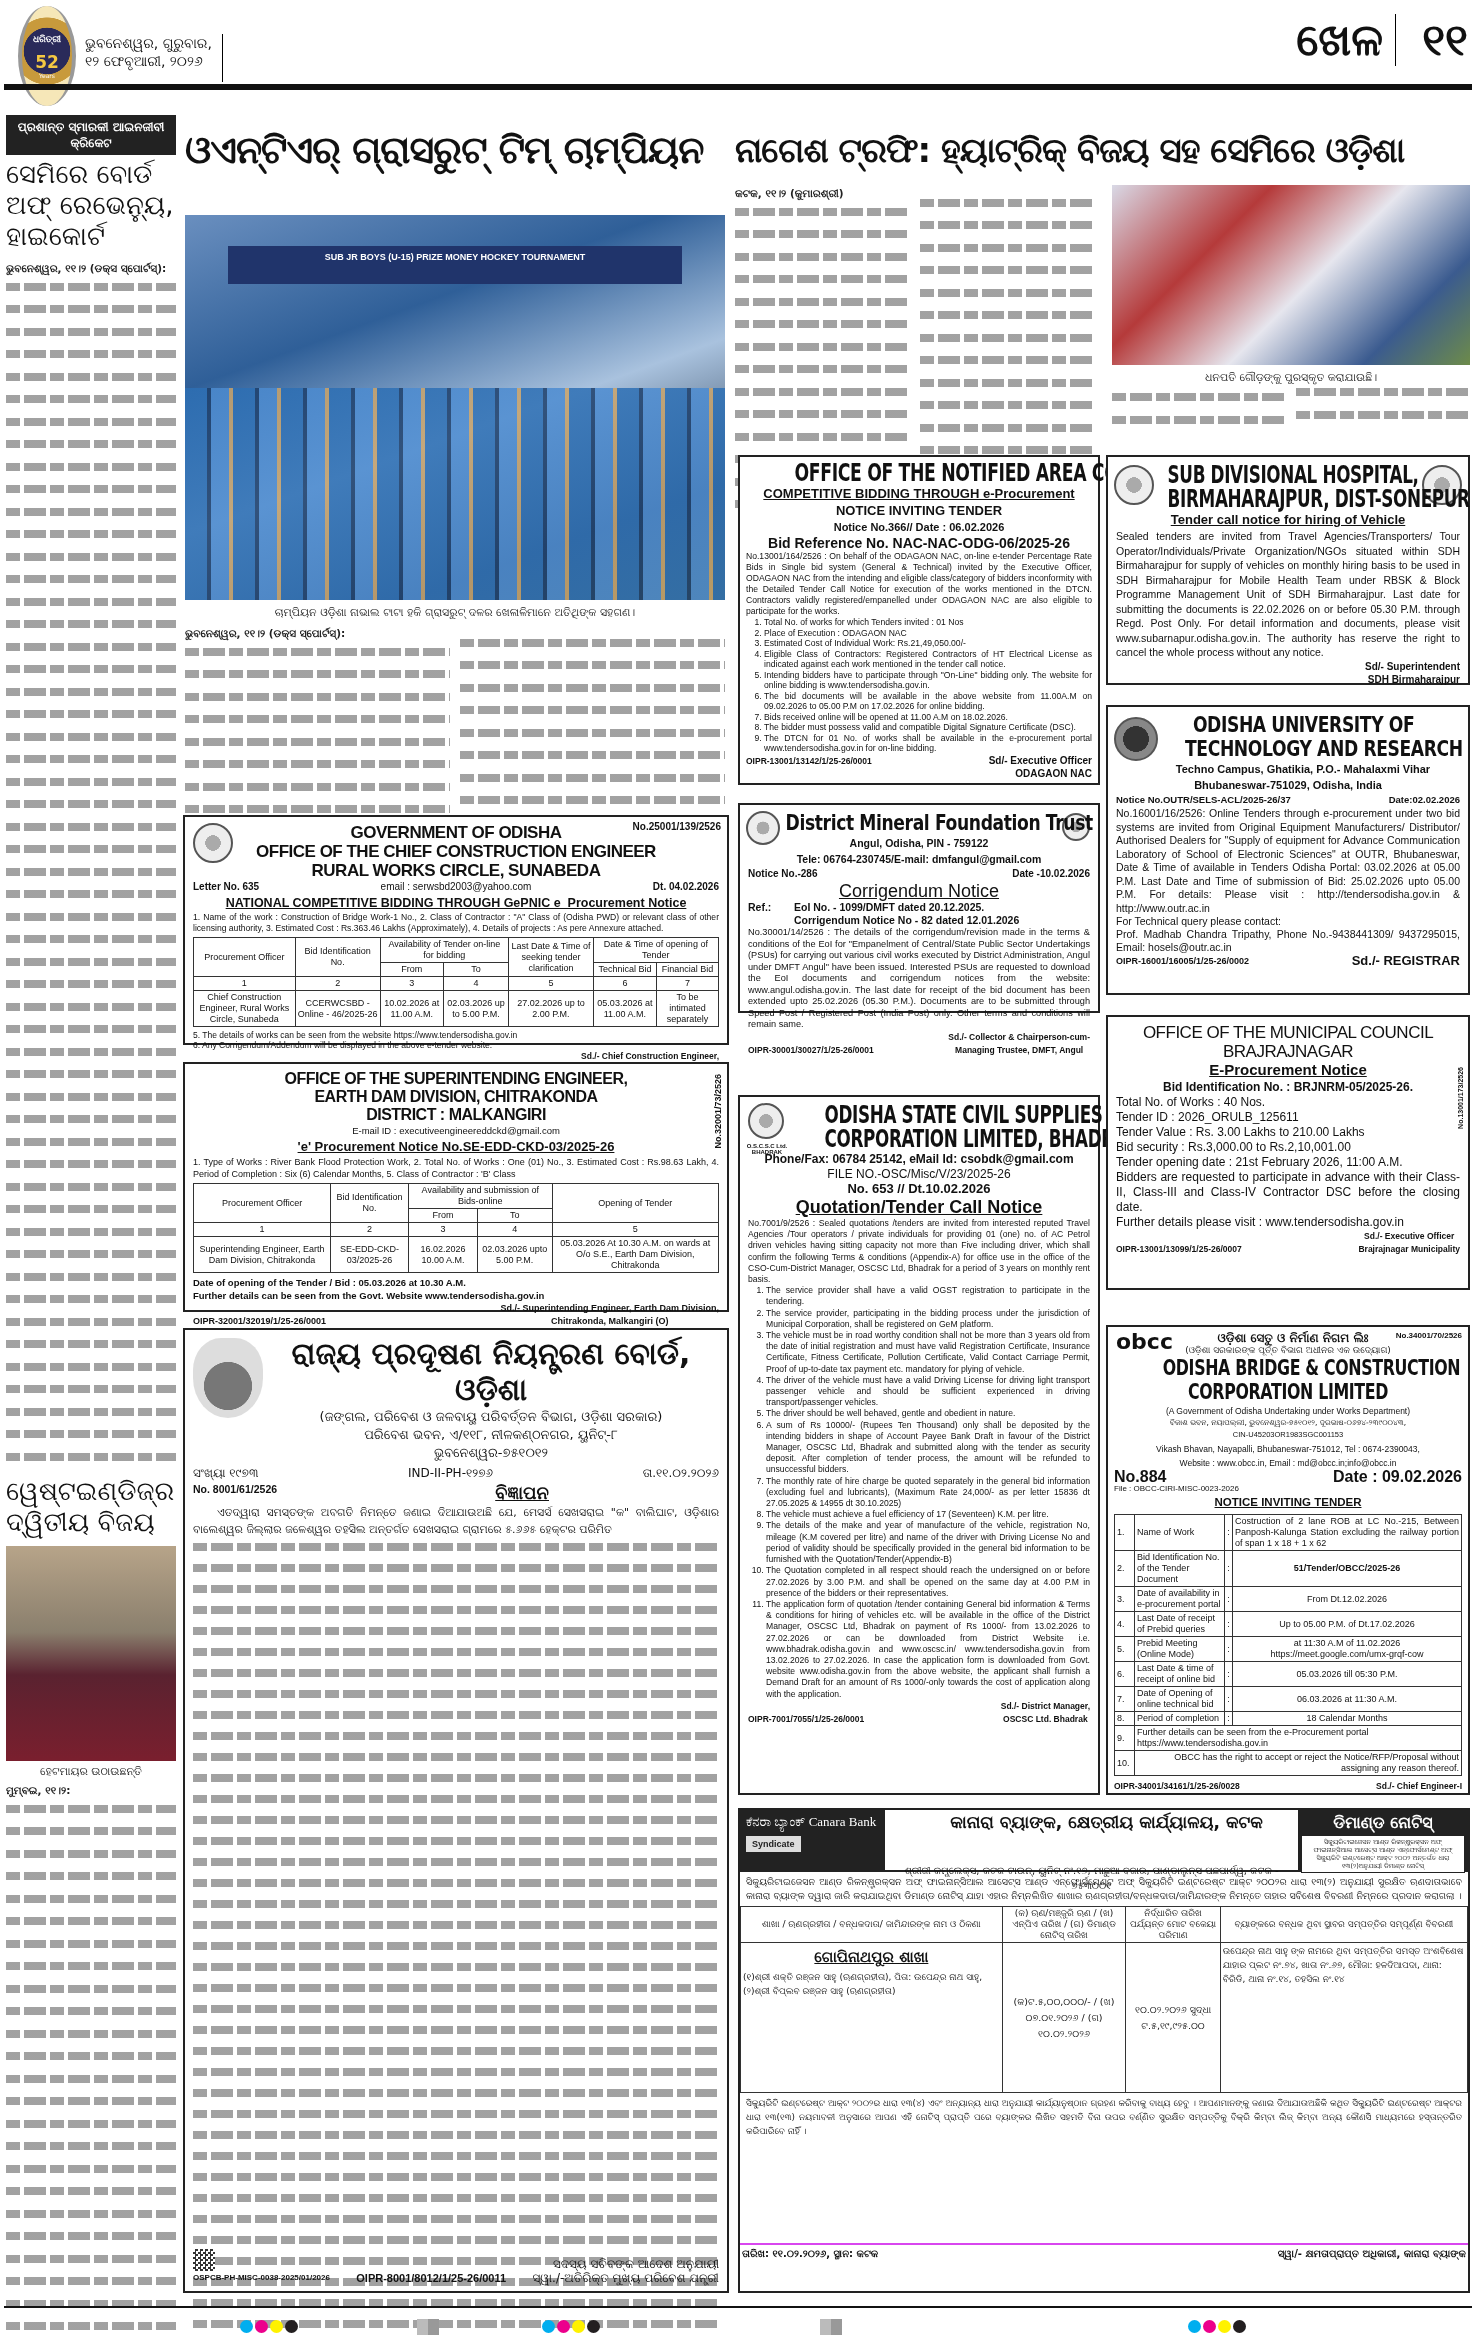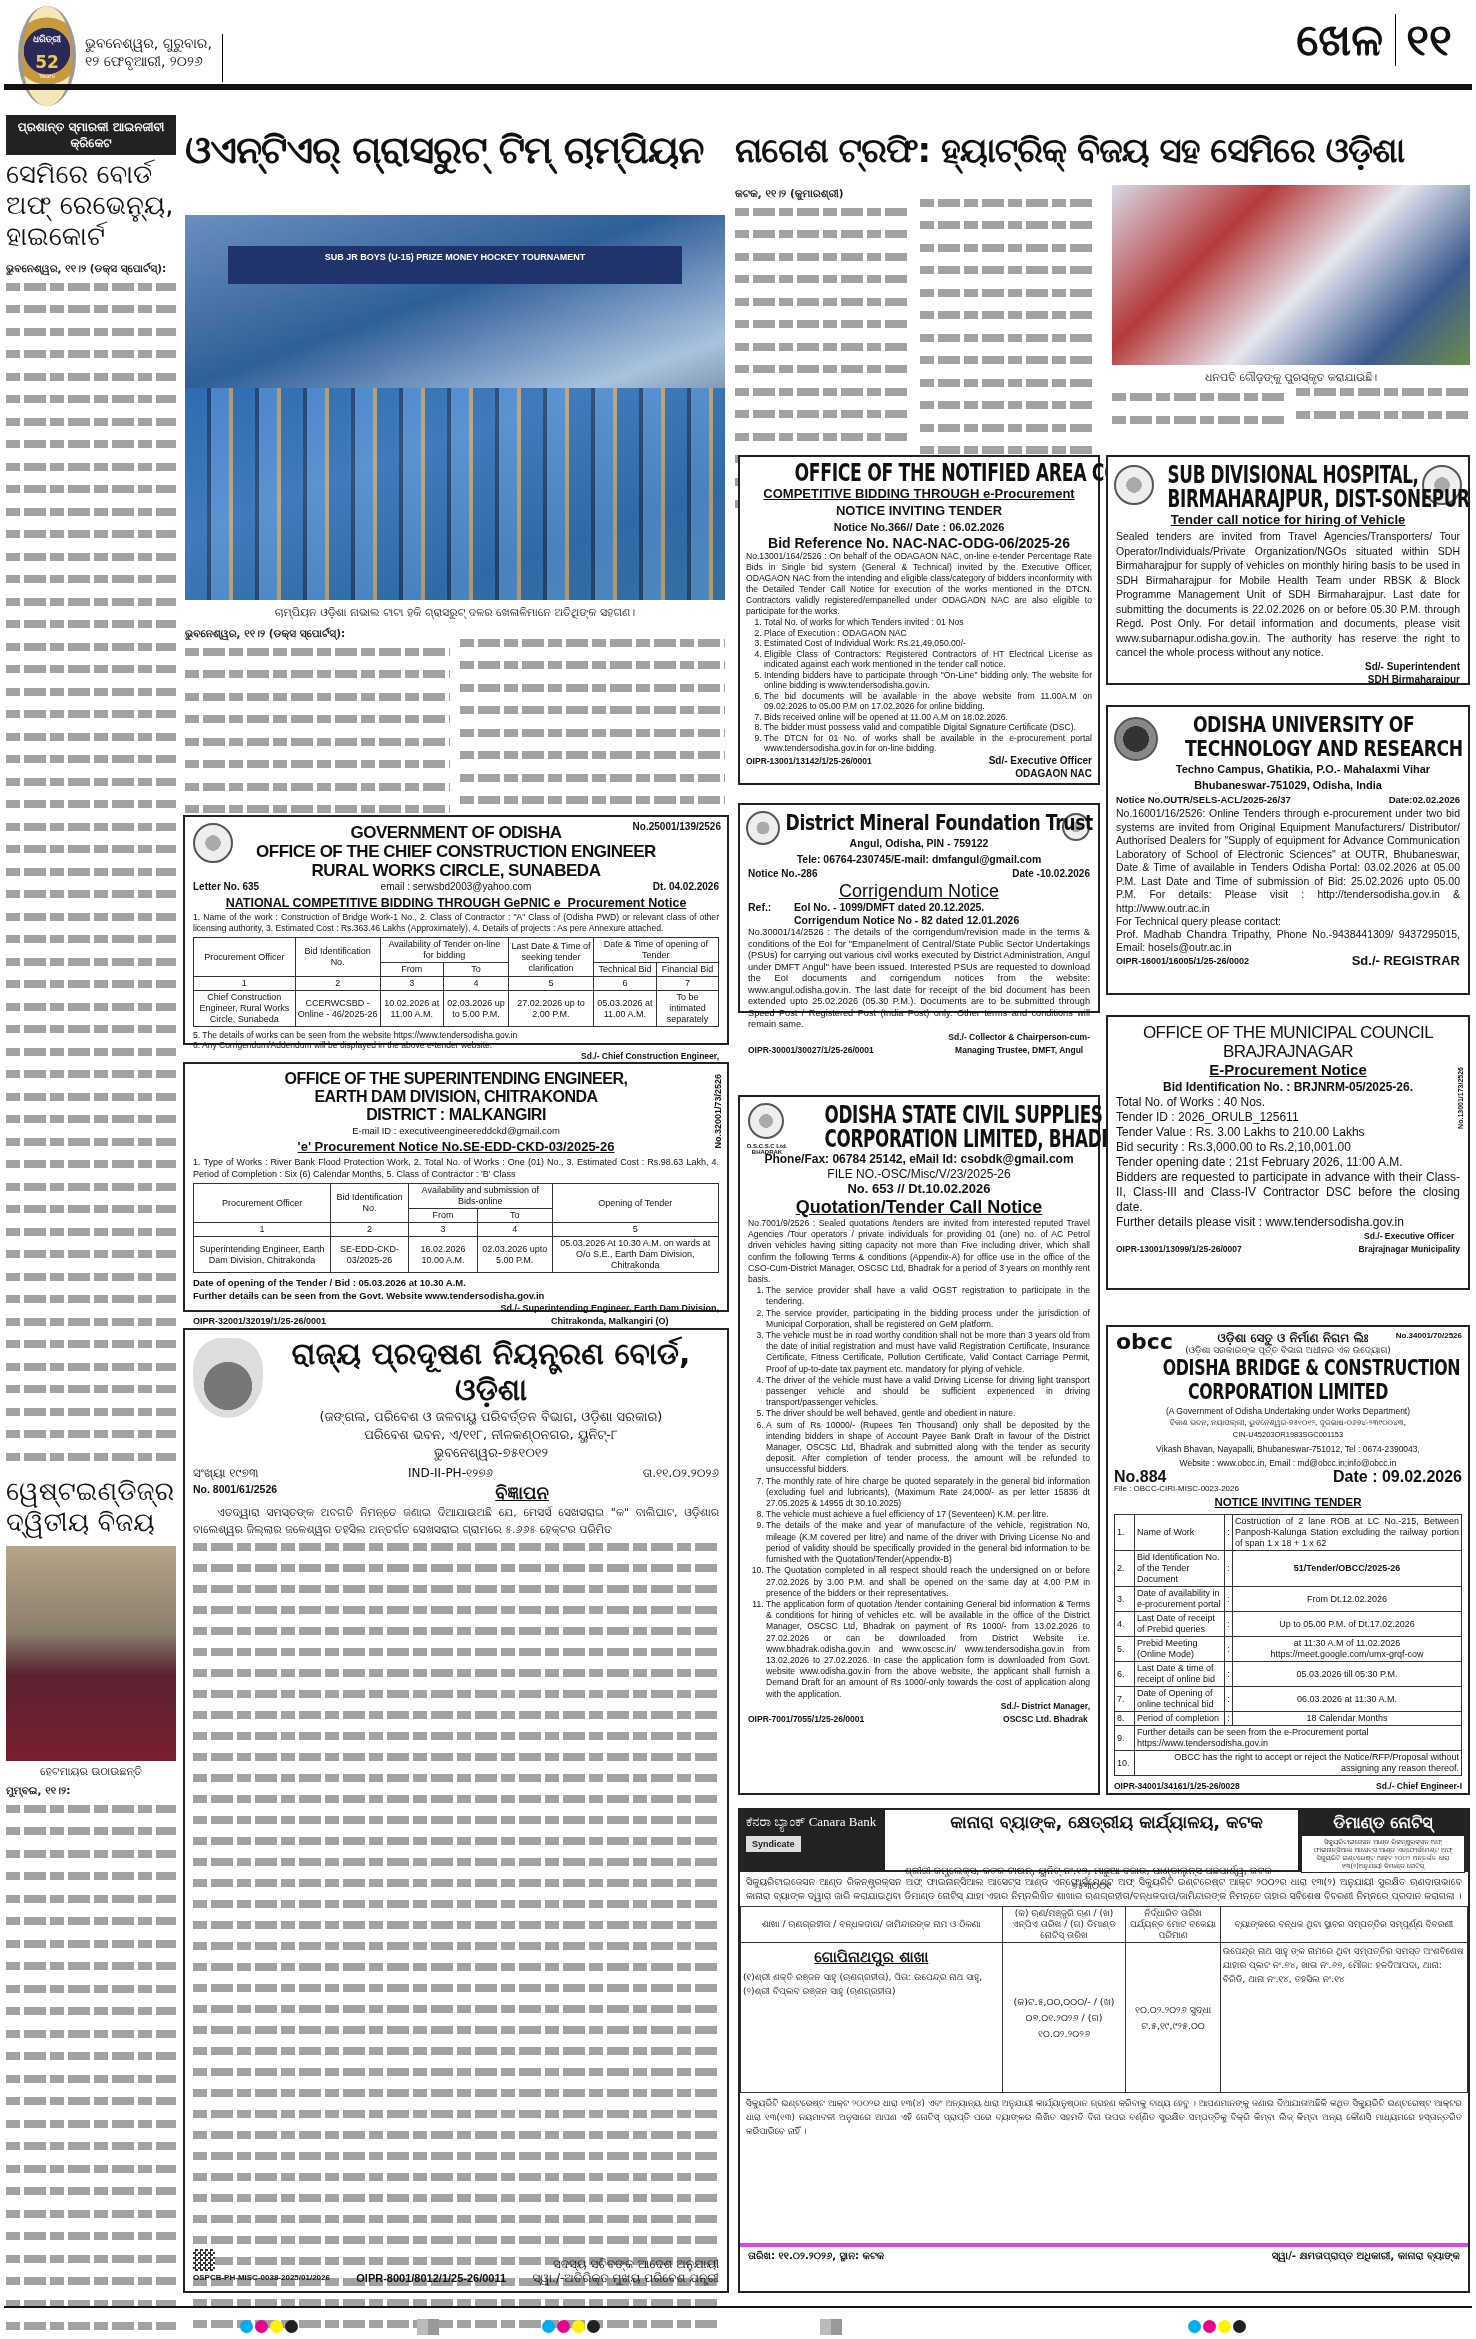--- a/index.html
+++ b/index.html
@@ -9,21 +9,21 @@
   .masthead { position: absolute; left: 0; top: 0; width: 1476px; height: 85px; }
   .logo { position: absolute; left: 18px; top: 6px; width: 58px; height: 100px; border-radius: 50%;
           background: radial-gradient(circle at 50% 45%, #2a2a5a 0 38%, #c89a3c 39% 55%, #f6e7b8 56% 100%);
           border-left: 4px solid #999; border-right: 4px solid #999; }
   .logo .yrs { position: absolute; left: 0; right: 0; top: 46px; text-align: center; color: #f5c842;
                font: bold 17px "DejaVu Sans", sans-serif; }
   .logo .nm { position: absolute; left: 0; right: 0; top: 28px; text-align: center; color: #fff; font: bold 9px "DejaVu Sans", sans-serif; }
   .logo .ysub { position: absolute; left: 0; right: 0; top: 66px; text-align: center; color: #fff; font: 6px "DejaVu Sans", sans-serif; }
   .dateline { position: absolute; left: 85px; top: 34px; font: 14px "DejaVu Sans", sans-serif; line-height: 18px; padding-right: 10px; border-right: 1px solid #000; height: 48px; }
   .section-name { position: absolute; right: 80px; top: 14px; font: bold 44px "DejaVu Sans", sans-serif; padding-right: 12px; border-right: 1px solid #000; }
-  .page-num { position: absolute; right: 24px; top: 14px; font: bold 44px "DejaVu Sans", sans-serif; }
+  .page-num { position: absolute; right: 8px; top: 14px; font: bold 44px "DejaVu Sans", sans-serif; }
   .rule { position: absolute; left: 4px; right: 4px; top: 84px; height: 6px; background: #111; }
 
   .col-left { position: absolute; left: 6px; top: 115px; width: 170px; }
   .kicker { background: #222; color: #fff; font: bold 12px "DejaVu Sans", sans-serif; text-align: center; padding: 4px 2px; line-height: 16px; }
   .side-head { font: 26px "DejaVu Sans", sans-serif; line-height: 31px; margin: 4px 0 8px; }
   .body-text { font: 10.5px "DejaVu Sans", sans-serif; line-height: 17.5px; text-align: justify; color: #222; }
   .filler { display: block; height: 17.5px; }
   .filler i { display: block; height: 8px; margin-top: 5px; background: repeating-linear-gradient(90deg, #555 0 14px, transparent 14px 18px, #555 18px 40px, transparent 40px 44px); opacity: .55; }
 
   .photo { background: linear-gradient(160deg, #6a8fbf 0%, #2f5f98 30%, #a9c2de 55%, #3a4e66 80%, #5d6b44 100%); position: relative; overflow: hidden; }
@@ -871,21 +871,21 @@
         <div style="font:bold 15px 'DejaVu Sans',sans-serif;text-align:center;text-decoration:underline;margin:4px 0">ଗୋପିନାଥପୁର ଶାଖା</div>
         <div style="line-height:14px">(୧)ଶ୍ରୀ ଶକ୍ତି ରଞ୍ଜନ ସାହୁ (ଋଣଗ୍ରହୀତା), ପିତା: ଉପେନ୍ଦ୍ର ନାଥ ସାହୁ, (୨)ଶ୍ରୀ ବିପ୍ଲବ ରଞ୍ଜନ ସାହୁ (ଋଣଗ୍ରହୀତା)</div>
       </td>
       <td style="font:9.5px 'DejaVu Sans',sans-serif;line-height:16px">(କ)ଟ.୫,୦୦,୦୦୦/- / (ଖ) ୦୭.୦୧.୨୦୨୬ / (ଗ) ୧୦.୦୨.୨୦୨୬</td>
       <td style="font:9.5px 'DejaVu Sans',sans-serif;line-height:16px">୧୦.୦୨.୨୦୨୬ ସୁଦ୍ଧା ଟ.୫,୧୯,୯୨୫.୦୦</td>
       <td style="font:9px 'DejaVu Sans',sans-serif;text-align:left;line-height:14px;height:150px;vertical-align:top">ଉପେନ୍ଦ୍ର ନାଥ ସାହୁ ଙ୍କ ନାମରେ ଥିବା ସମ୍ପତ୍ତିର ସମସ୍ତ ଅଂଶବିଶେଷ ଯାହାର ପ୍ଲଟ ନଂ.୭୪, ଖାତା ନଂ.୬୭, ମୌଜା: ହଳଦିଆପଦା, ଥାନା: ବିରିଡି, ଥାନା ନଂ.୧୪, ତହସିଲ ନଂ.୧୪</td>
     </tr>
   </tbody>
     </table>
   <p style="font:8.8px 'DejaVu Sans',sans-serif;line-height:14px;padding:3px 6px;height:150px;overflow:hidden">ସିକ୍ୟୁରିଟି ଇଣ୍ଟରେଷ୍ଟ ଆକ୍ଟ ୨୦୦୨ର ଧାରା ୧୩(୪) ଏବଂ ଅନ୍ୟାନ୍ୟ ଧାରା ଅନୁଯାୟୀ କାର୍ଯ୍ୟାନୁଷ୍ଠାନ ଗ୍ରହଣ କରିବାକୁ ବାଧ୍ୟ ହେବୁ । ଆପଣମାନଙ୍କୁ ଜଣାଇ ଦିଆଯାଉଅଛିକି କଥିତ ସିକ୍ୟୁରିଟି ଇଣ୍ଟରେଷ୍ଟ ଆକ୍ଟର ଧାରା ୧୩(୧୩) ନୟମାବଳୀ ଅନୁସାରେ ଆପଣ ଏହି ନୋଟିସ୍ ପ୍ରାପ୍ତି ପରେ ବ୍ୟାଙ୍କର ଲିଖିତ ସହମତି ବିନା ଉପର ବର୍ଣ୍ଣିତ ସୁରକ୍ଷିତ ସମ୍ପତ୍ତିକୁ ବିକ୍ରି କିମ୍ବା ଲିଜ୍ କିମ୍ବା ଅନ୍ୟ କୌଣସି ମାଧ୍ୟମରେ ହସ୍ତାନ୍ତରିତ କରିପାରିବେ ନାହିଁ ।</p>
-  <div class="row" style="border-top:4px solid #d946ef;padding:3px 8px;font:bold 10px 'DejaVu Sans',sans-serif">
+  <div class="row" style="border-top:2px solid #d946ef;padding:3px 2px;font:bold 10px 'DejaVu Sans',sans-serif">
     <span>ତାରିଖ: ୧୧.୦୨.୨୦୨୬, ସ୍ଥାନ: କଟକ</span>
     <span>ସ୍ୱା/- କ୍ଷମତାପ୍ରାପ୍ତ ଅଧିକାରୀ, କାନାରା ବ୍ୟାଙ୍କ</span>
   </div>
 </section>
 
 <div class="bottom-rule"></div>
 <div class="reg-marks" style="left:240px">
   <span class="dot" style="background:#00aeef"></span>
   <span class="dot" style="background:#ec008c"></span>
   <span class="dot" style="background:#fff200"></span>

